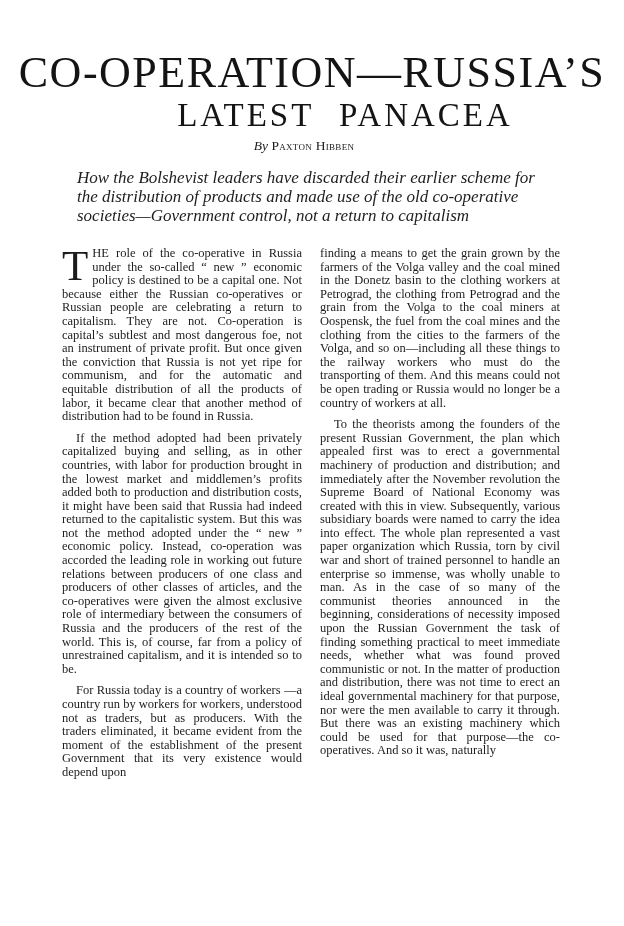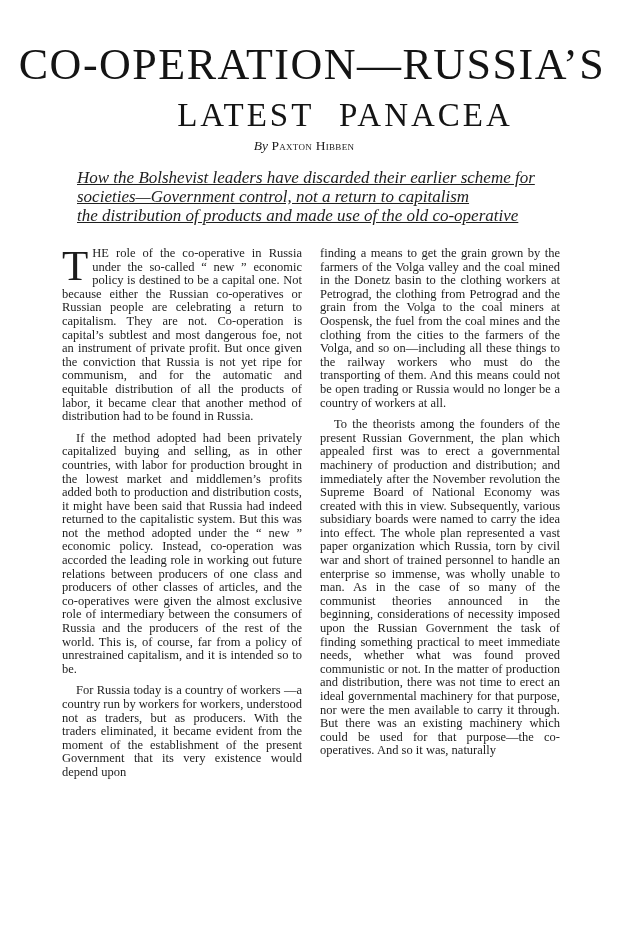--- a/index.html
+++ b/index.html
@@ -1,46 +1,46 @@
 <!DOCTYPE html>
 <html><head>
 <meta charset="utf-8">
 <style>
   html, body { margin: 0; padding: 0; background: #ffffff; }
   body { width: 624px; height: 926px; position: relative; overflow: hidden; color: #1a1a1a; font-family: "Liberation Serif", "DejaVu Serif", serif; }
   .title { position: absolute; left: 0; width: 624px; text-align: center; font-family: "Liberation Serif", serif; font-weight: normal; color: #141414; margin: 0; }
-  .title-line1 { top: 40px; font-size: 44px; letter-spacing: 1.5px; line-height: 50px; }
+  .title-line1 { top: 48px; font-size: 44px; letter-spacing: 1.5px; line-height: 50px; }
   .title-line2 { top: 90px; font-size: 33px; letter-spacing: 3px; line-height: 50px; word-spacing: 14px; margin-left: 33px; }
   .byline { position: absolute; top: 138px; left: 0; width: 608px; text-align: center; font-size: 13.5px; }
   .byline .by { font-style: italic; }
   .byline .author { font-variant: small-caps; letter-spacing: 0.3px; }
   .subtitle { position: absolute; top: 168px; left: 77px; width: 365px; font-style: italic; font-size: 17px; line-height: 19px; color: #1e1e1e; margin: 0; text-align: justify; }
-  .subtitle span { display: block; white-space: nowrap; text-decoration: underline; }
+  .subtitle span { display: block; white-space: nowrap; }
   .col { position: absolute; top: 247px; font-size: 12.5px; line-height: 13.6px; color: #1c1c1c; }
   .col-left { left: 62px; width: 240px; }
   .col-right { left: 320px; width: 240px; font-family: Liberation Serif, serif; }
   .col p { margin: 0; text-align: justify; hyphens: manual; }
   .col p.indent { text-indent: 14px; margin-top: 8px; }
   .dropcap { float: left; font-size: 43px; line-height: 36px; margin: 1px 4px 0 0; font-family: "Liberation Serif", serif; }
 </style>
 </head>
 <body>
 
 <h1 class="title title-line1">CO-OPERATION—RUSSIA’S</h1>
 <h1 class="title title-line2">LATEST PANACEA</h1>
 
 <div class="byline">
   <span class="by">By</span>
   <span class="author">Paxton Hibben</span>
 </div>
 
 <div class="subtitle">
   <span>How the Bolshevist leaders have discarded their earlier scheme for</span>
+  <span>the distribution of products and made use of the old co-operative</span>
   <span>societies—Government control, not a return to capitalism</span>
-  <span>the distribution of products and made use of the old co-operative</span>
 </div>
 
 <div class="col col-left">
   <p>
     <span class="dropcap">T</span><span>HE role of the co-operative in Russia under the so-called “ new ” economic policy is destined to be a capital one. Not because either the Russian co-operatives or Russian people are celebrating a return to capitalism. They are not. Co-operation is capital’s subtlest and most dangerous foe, not an instrument of private profit. But once given the conviction that Russia is not yet ripe for communism, and for the automatic and equitable distribution of all the products of labor, it became clear that another method of distribution had to be found in Russia.</span>
   </p>
   <p class="indent">If the method adopted had been privately capitalized buying and selling, as in other countries, with labor for production brought in the lowest market and middlemen’s profits added both to production and distribution costs, it might have been said that Russia had indeed returned to the capitalistic system. But this was not the method adopted under the “ new ” economic policy. Instead, co-operation was accorded the leading role in working out future relations between producers of one class and producers of other classes of articles, and the co-operatives were given the almost exclusive role of intermediary between the consumers of Russia and the producers of the rest of the world. This is, of course, far from a policy of unrestrained capitalism, and it is intended so to be.</p>
   <p class="indent">For Russia today is a country of workers —a country run by workers for workers, understood not as traders, but as producers. With the traders eliminated, it became evident from the moment of the establishment of the present Government that its very existence would depend upon</p>
 </div>
 

